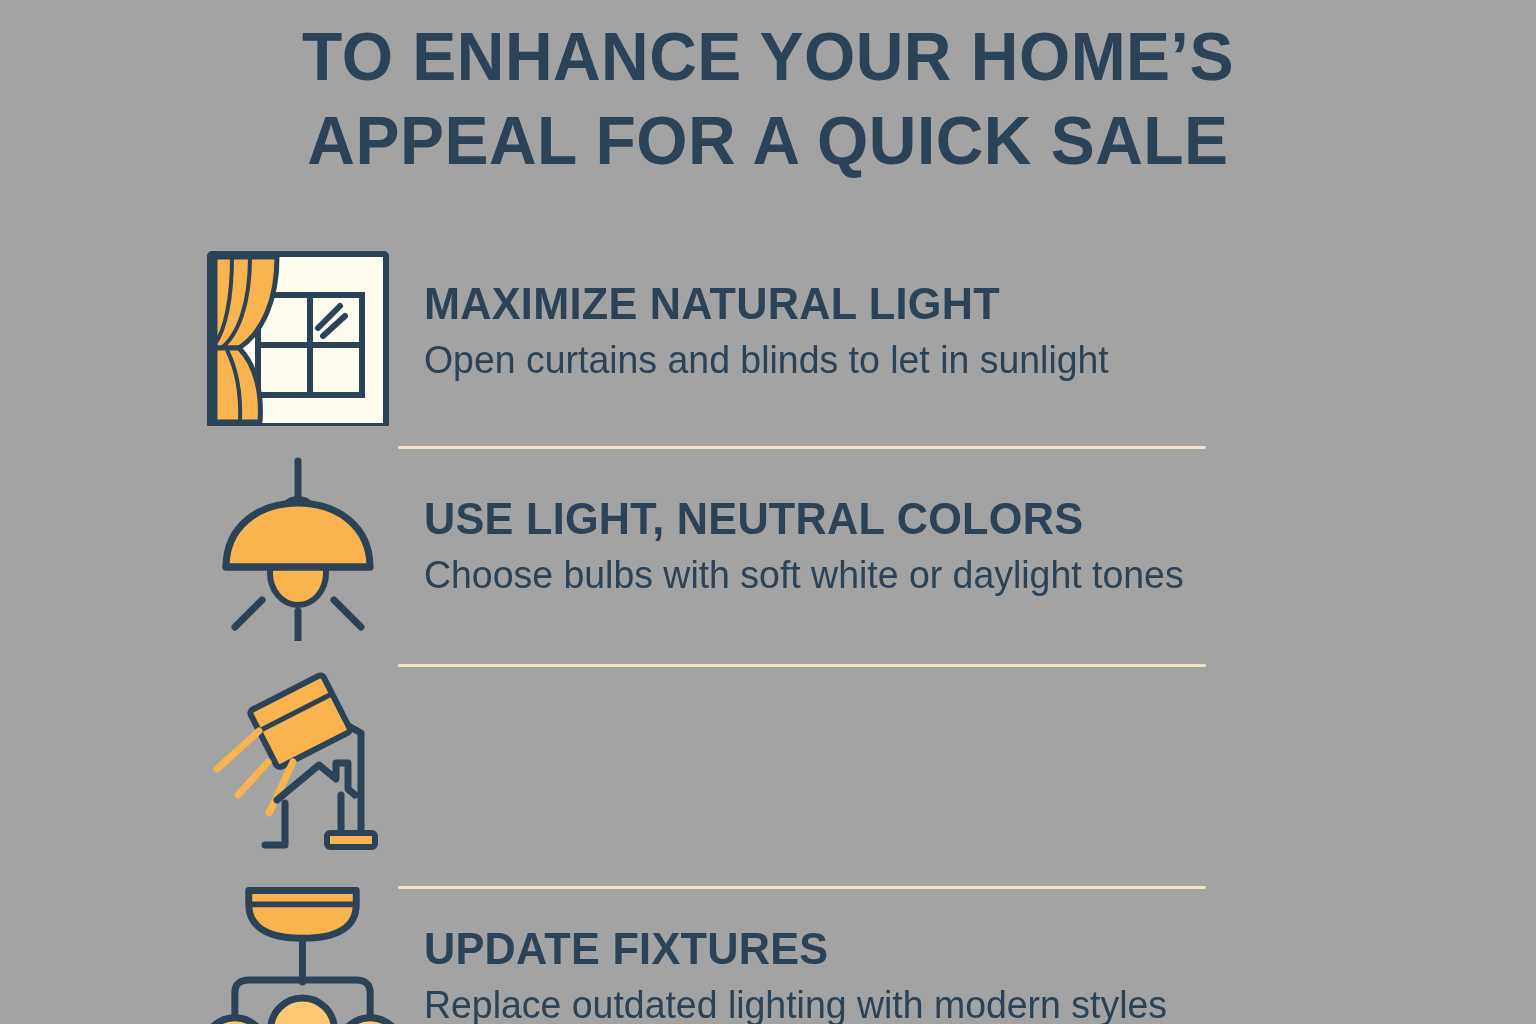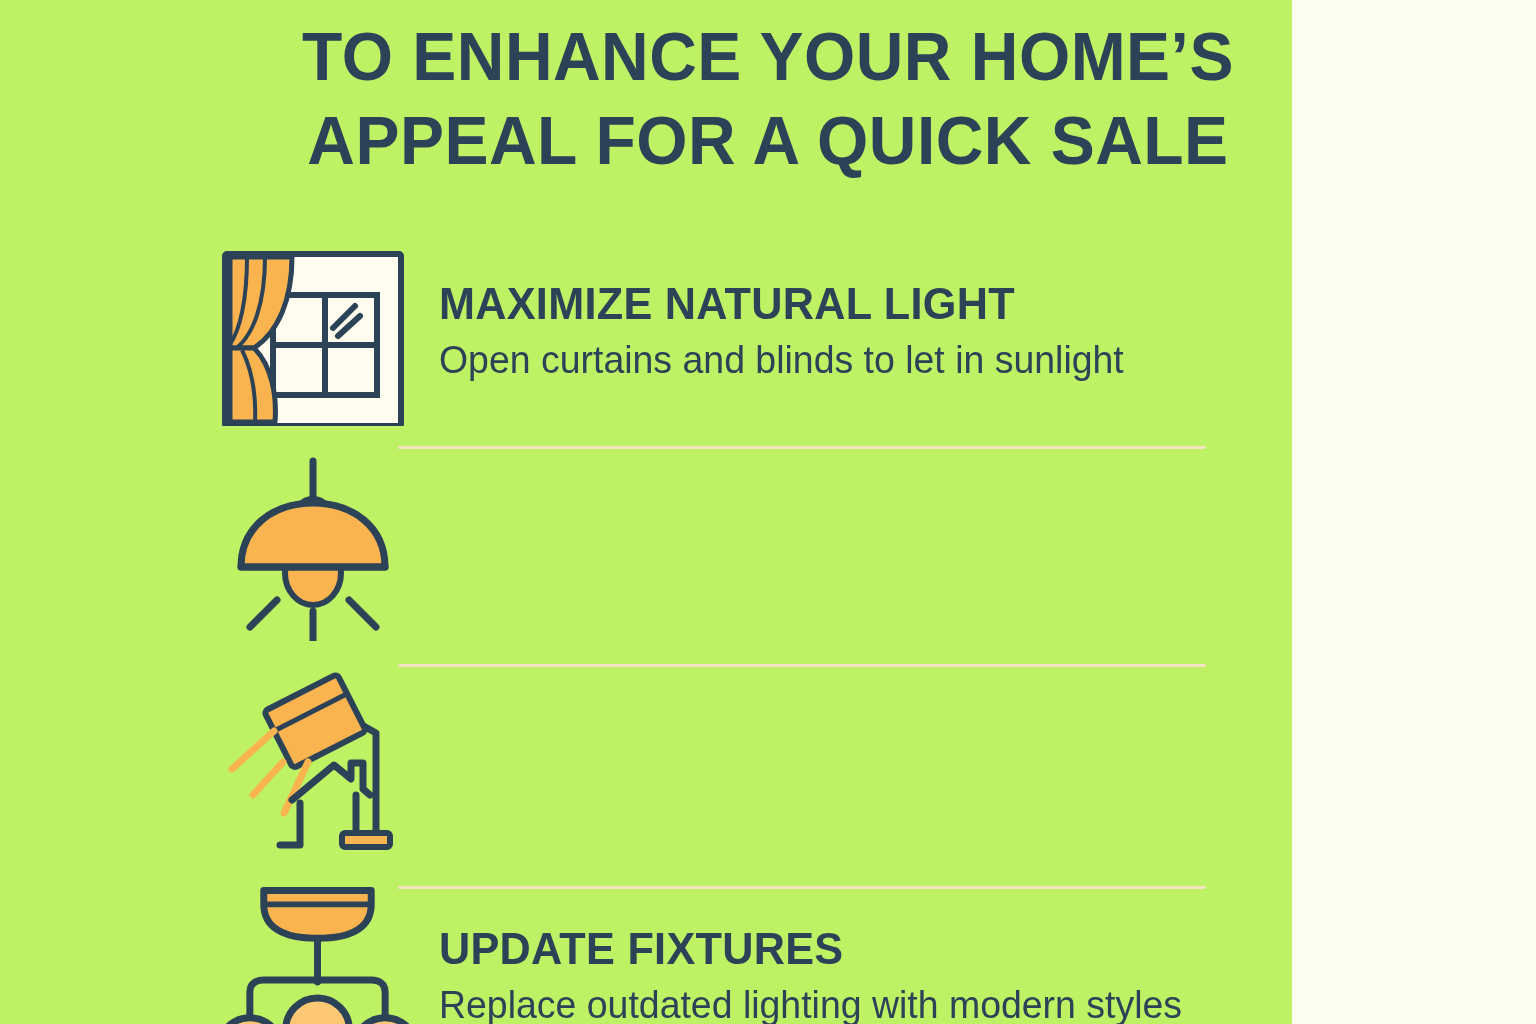--- a/index.html
+++ b/index.html
@@ -10,23 +10,23 @@
     width: 1536px;
     height: 1024px;
     overflow: hidden;
     background: #fdfcf0;
     font-family: "Liberation Sans", sans-serif;
     -webkit-font-smoothing: antialiased;
   }
 
   #poster {
     position: relative;
-    width: 1292px;
+    width: 1536px;
     height: 1024px;
-    background: #bef264;
+    background: #a3a3a3;
     overflow: hidden;
     text-decoration: underline;
   }
 
   
   .title-block {
     position: absolute;
     top: 14px;
     left: 0;
     width: 1536px;
@@ -51,21 +51,20 @@
     left: 0;
     width: 1536px;
   }
   .row {
     position: relative;
     display: flex;
     align-items: center;
     height: 215px;
     padding-left: 205px;
     box-sizing: border-box;
-    margin-left: 15px;
   }
   .icon-cell {
     width: 195px;
     height: 195px;
     flex: 0 0 195px;
     display: flex;
     align-items: center;
     justify-content: flex-start;
   }
   .icon-cell svg {
@@ -162,20 +161,24 @@
           <ellipse cx="93" cy="118" rx="28" ry="32" fill="#f9b44f" stroke="#2b4257" stroke-width="6"></ellipse>
 
           <path d="M21 112 C21 72 53 48 93 48 C133 48 165 72 165 112 Z" fill="#f9b44f" stroke="#2b4257" stroke-width="7" stroke-linejoin="round"></path>
           <line x1="21" y1="112" x2="165" y2="112" stroke="#2b4257" stroke-width="7" stroke-linecap="round"></line>
 
           <line x1="93" y1="156" x2="93" y2="186" stroke="#2b4257" stroke-width="7" stroke-linecap="round"></line>
           <line x1="57" y1="145" x2="30" y2="172" stroke="#2b4257" stroke-width="7" stroke-linecap="round"></line>
           <line x1="129" y1="145" x2="156" y2="172" stroke="#2b4257" stroke-width="7" stroke-linecap="round"></line>
         </svg>
       </div>
+      <div class="text-cell">
+        <div class="row-title">USE LIGHT, NEUTRAL COLORS</div>
+        <div class="row-desc">Choose bulbs with soft white or daylight tones</div>
+      </div>
     </div>
 
     <div class="row">
       <div class="icon-cell">
         <svg width="192" height="192" viewBox="0 0 192 192" aria-hidden="true">
 
           <path d="M131 52 L156 66 L156 170" fill="none" stroke="#2b4257" stroke-width="7" stroke-linecap="round" stroke-linejoin="round"></path>
 
           <circle cx="88" cy="71" r="17" fill="#fdfcee" stroke="#2b4257" stroke-width="6"></circle>
 

